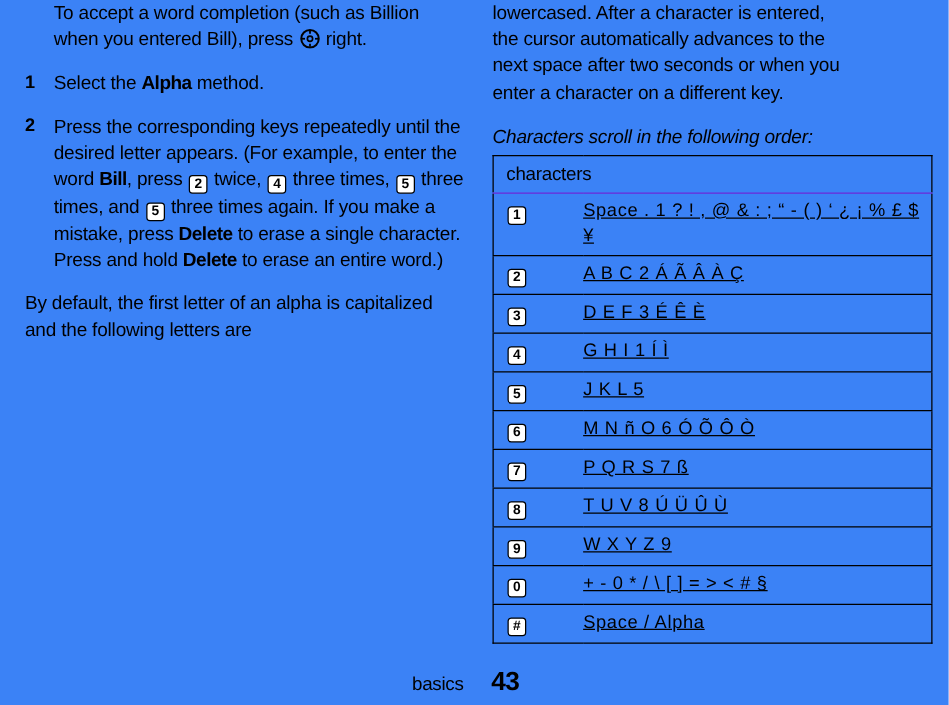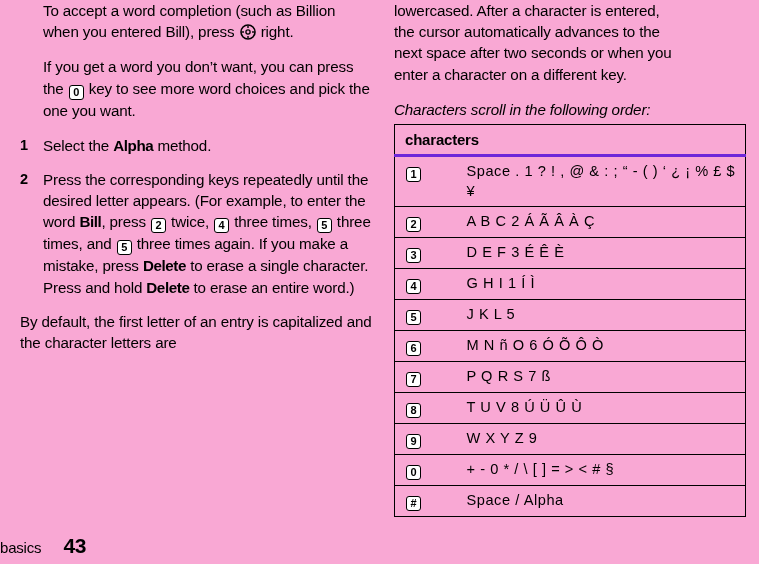--- a/index.html
+++ b/index.html
@@ -8,21 +8,21 @@
     width: 759px; height: 564px;
     background: #ffffff;
     font-family: "Liberation Sans", sans-serif;
     color: #000000;
     overflow: hidden;
   }
   #page {
     position: relative;
     width: 759px;
     height: 564px;
-    background: #f9a8d4;
+    background: #3b82f6;
   }
 
   
   .col {
     position: absolute;
     top: 0;
   }
   #col-left  { left: 20px;  width: 352px; }
   #col-right { left: 394px; width: 280px; }
 
@@ -94,48 +94,48 @@
   
   table.chars {
     border-collapse: collapse;
     width: 352px;
     margin-top: 2px;
     border: 1.5px solid #000;
   }
   table.chars thead th {
     text-align: left;
     font-size: 15px;
-    font-weight: bold;
+    font-weight: normal;
     letter-spacing: -0.2px;
     padding: 6px 0 6px 10px;
-    border-bottom: 3px solid #6d28d9;
+    border-bottom: 1px solid #6d28d9;
   }
   table.chars tbody td {
     border-top: 1px solid #000;
     padding: 5px 0 5px 0;
     font-size: 14.6px;
     line-height: 19.5px;
     letter-spacing: 0.55px;
     vertical-align: top;
   }
   table.chars tbody tr:first-child td { border-top: none; }
   td.keycol {
     width: 72px;
     padding-left: 10px !important;
     letter-spacing: normal !important;
     vertical-align: top;
   }
-  td.valcol { padding-right: 8px !important; }
+  td.valcol { padding-right: 8px !important; text-decoration: underline; }
 
   
   #footer {
     position: absolute;
     left: 0; right: 14px;
     bottom: 6px;
-    text-align: left;
+    text-align: center;
     font-size: 15px;
   }
   #footer .fsect { letter-spacing: -0.2px; }
   #footer .fpage {
     font-size: 21px;
     font-weight: bold;
     margin-left: 18px;
     letter-spacing: -0.5px;
   }
 </style>
@@ -154,34 +154,29 @@
           <circle cx="8" cy="8" r="2.1" fill="none" stroke="#000" stroke-width="1.3"></circle>
           <rect x="7.3" y="1.6" width="1.4" height="2.4" fill="#000"></rect>
           <rect x="7.3" y="12.0" width="1.4" height="2.4" fill="#000"></rect>
           <rect x="1.6" y="7.3" width="2.4" height="1.4" fill="#000"></rect>
           <rect x="12.0" y="7.3" width="2.4" height="1.4" fill="#000"></rect>
         </svg>
       </span>
       <span>right.</span>
     </p>
 
-    <p class="body indent">
-      <span>If you get a word you don’t want, you can press the</span>
-      <span class="keycap">0</span>
-      <span>key to see more word choices and pick the one you want.</span>
-    </p>
 
 
 
     <ol class="steps" id="steps-list">
         <li><span class="num">1</span><span>Select the </span><b class="ui">Alpha</b><span> method.</span></li>
         <li><span class="num">2</span><span>Press the corresponding keys repeatedly until the desired letter appears. (For example, to enter the word </span><b class="ui">Bill</b><span>, press </span><span class="keycap">2</span><span> twice, </span><span class="keycap">4</span><span> three times, </span><span class="keycap">5</span><span> three times, and </span><span class="keycap">5</span><span> three times again. If you make a mistake, press </span><b class="ui">Delete</b><span> to erase a single character. Press and hold </span><b class="ui">Delete</b><span> to erase an entire word.)</span></li>
       </ol>
 
-    <p class="body">By default, the first letter of an entry is capitalized and the character letters are</p>
+    <p class="body">By default, the first letter of an alpha is capitalized and the following letters are</p>
 
   </div>
 
   <div class="col" id="col-right">
 
     <p class="body">lowercased. After a character is entered, the cursor automatically advances to the next space after two seconds or when you enter a character on a different key.</p>
 
     <p class="body tight">Characters scroll in the following order:</p>
 
     <table class="chars">

